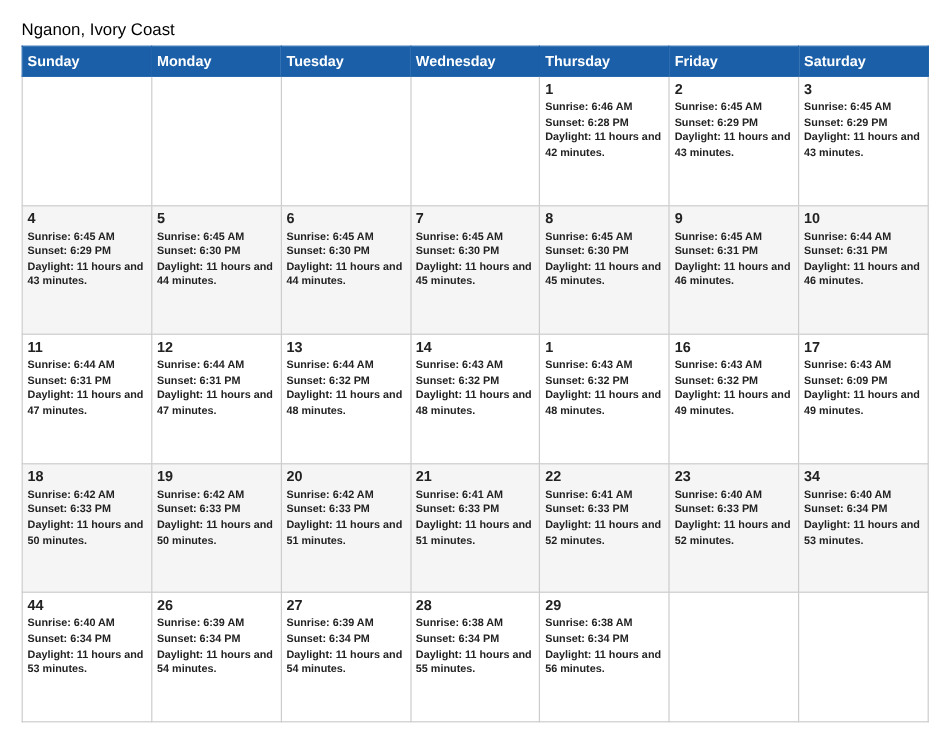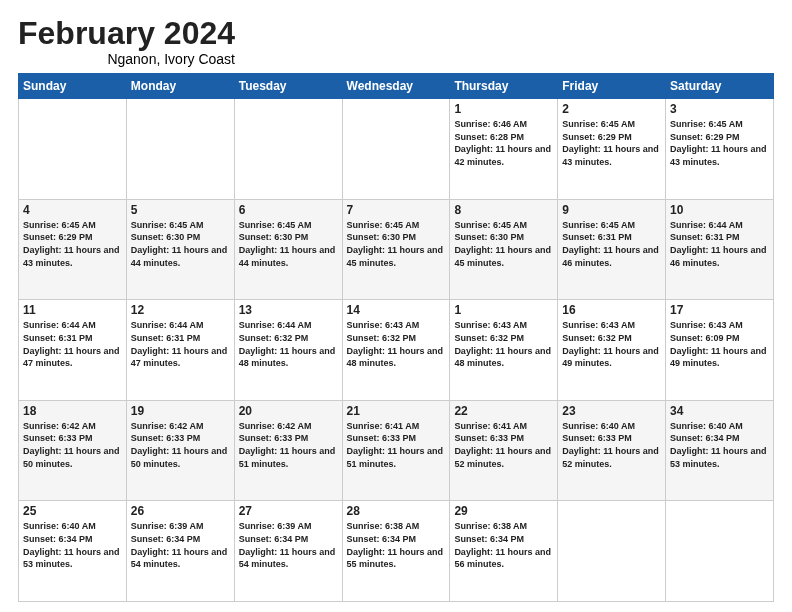--- a/index.html
+++ b/index.html
@@ -98,21 +98,20 @@
       border-collapse: collapse;
       width: 100%;
     }
   </style>
 </head>
 <body>
 
 <div class="page">
   <div class="header">
     <div class="title-area">
-      <div class="main-title">February 2024</div>
       <div class="subtitle">Nganon, Ivory Coast</div>
     </div>
   </div>
 
   <table class="calendar">
     <thead>
       <tr>
       <th>Sunday</th>
           <th>Monday</th>
           <th>Tuesday</th>
@@ -298,21 +297,21 @@
           <td>
             <span class="day-num">34</span>
             <div class="day-info">Sunrise: 6:40 AM
 Sunset: 6:34 PM
 Daylight: 11 hours
 and 53 minutes.</div>
           </td>
         </tr>
         <tr>
           <td>
-            <span class="day-num">25</span>
+            <span class="day-num">44</span>
             <div class="day-info">Sunrise: 6:40 AM
 Sunset: 6:34 PM
 Daylight: 11 hours
 and 53 minutes.</div>
           </td>
           <td>
             <span class="day-num">26</span>
             <div class="day-info">Sunrise: 6:39 AM
 Sunset: 6:34 PM
 Daylight: 11 hours

